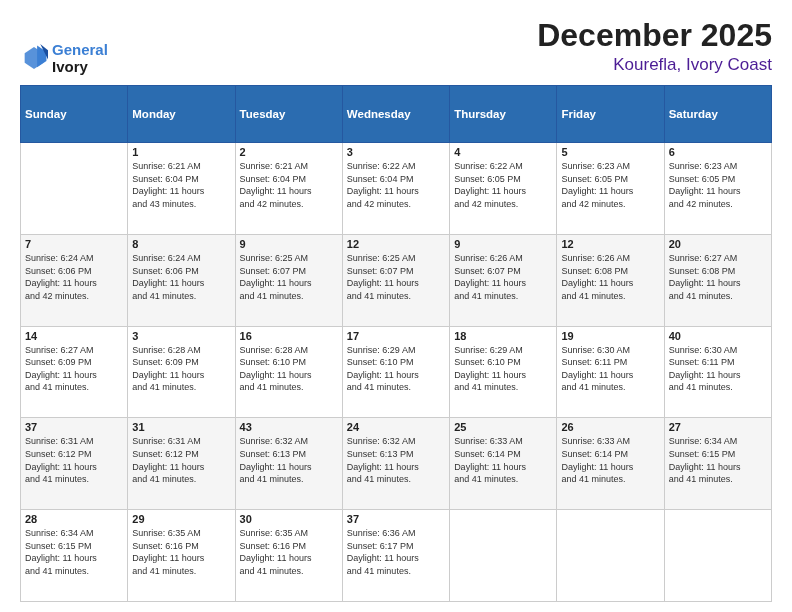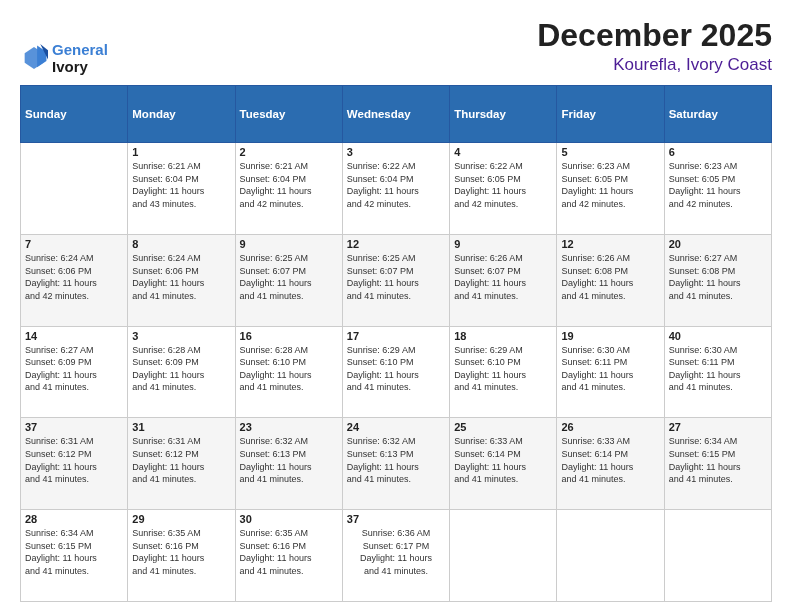--- a/index.html
+++ b/index.html
@@ -284,21 +284,21 @@
 and 41 minutes.</div>
           </td>
           <td>
             <div class="day-num">31</div>
             <div class="day-info" style="white-space: pre-line;">Sunrise: 6:31 AM
 Sunset: 6:12 PM
 Daylight: 11 hours
 and 41 minutes.</div>
           </td>
           <td>
-            <div class="day-num">23</div>
+            <div class="day-num">43</div>
             <div class="day-info" style="white-space: pre-line;">Sunrise: 6:32 AM
 Sunset: 6:13 PM
 Daylight: 11 hours
 and 41 minutes.</div>
           </td>
           <td>
             <div class="day-num">24</div>
             <div class="day-info" style="white-space: pre-line;">Sunrise: 6:32 AM
 Sunset: 6:13 PM
 Daylight: 11 hours
@@ -343,21 +343,21 @@
           </td>
           <td>
             <div class="day-num">30</div>
             <div class="day-info" style="white-space: pre-line;">Sunrise: 6:35 AM
 Sunset: 6:16 PM
 Daylight: 11 hours
 and 41 minutes.</div>
           </td>
           <td>
             <div class="day-num">37</div>
-            <div class="day-info" style="white-space: pre-line; text-align: center;">Sunrise: 6:36 AM
+            <div class="day-info" style="white-space: pre-line;">Sunrise: 6:36 AM
 Sunset: 6:17 PM
 Daylight: 11 hours
 and 41 minutes.</div>
           </td>
           <td class="empty"></td>
           <td class="empty"></td>
           <td class="empty"></td>
         </tr>
       </tbody>
   </table>

